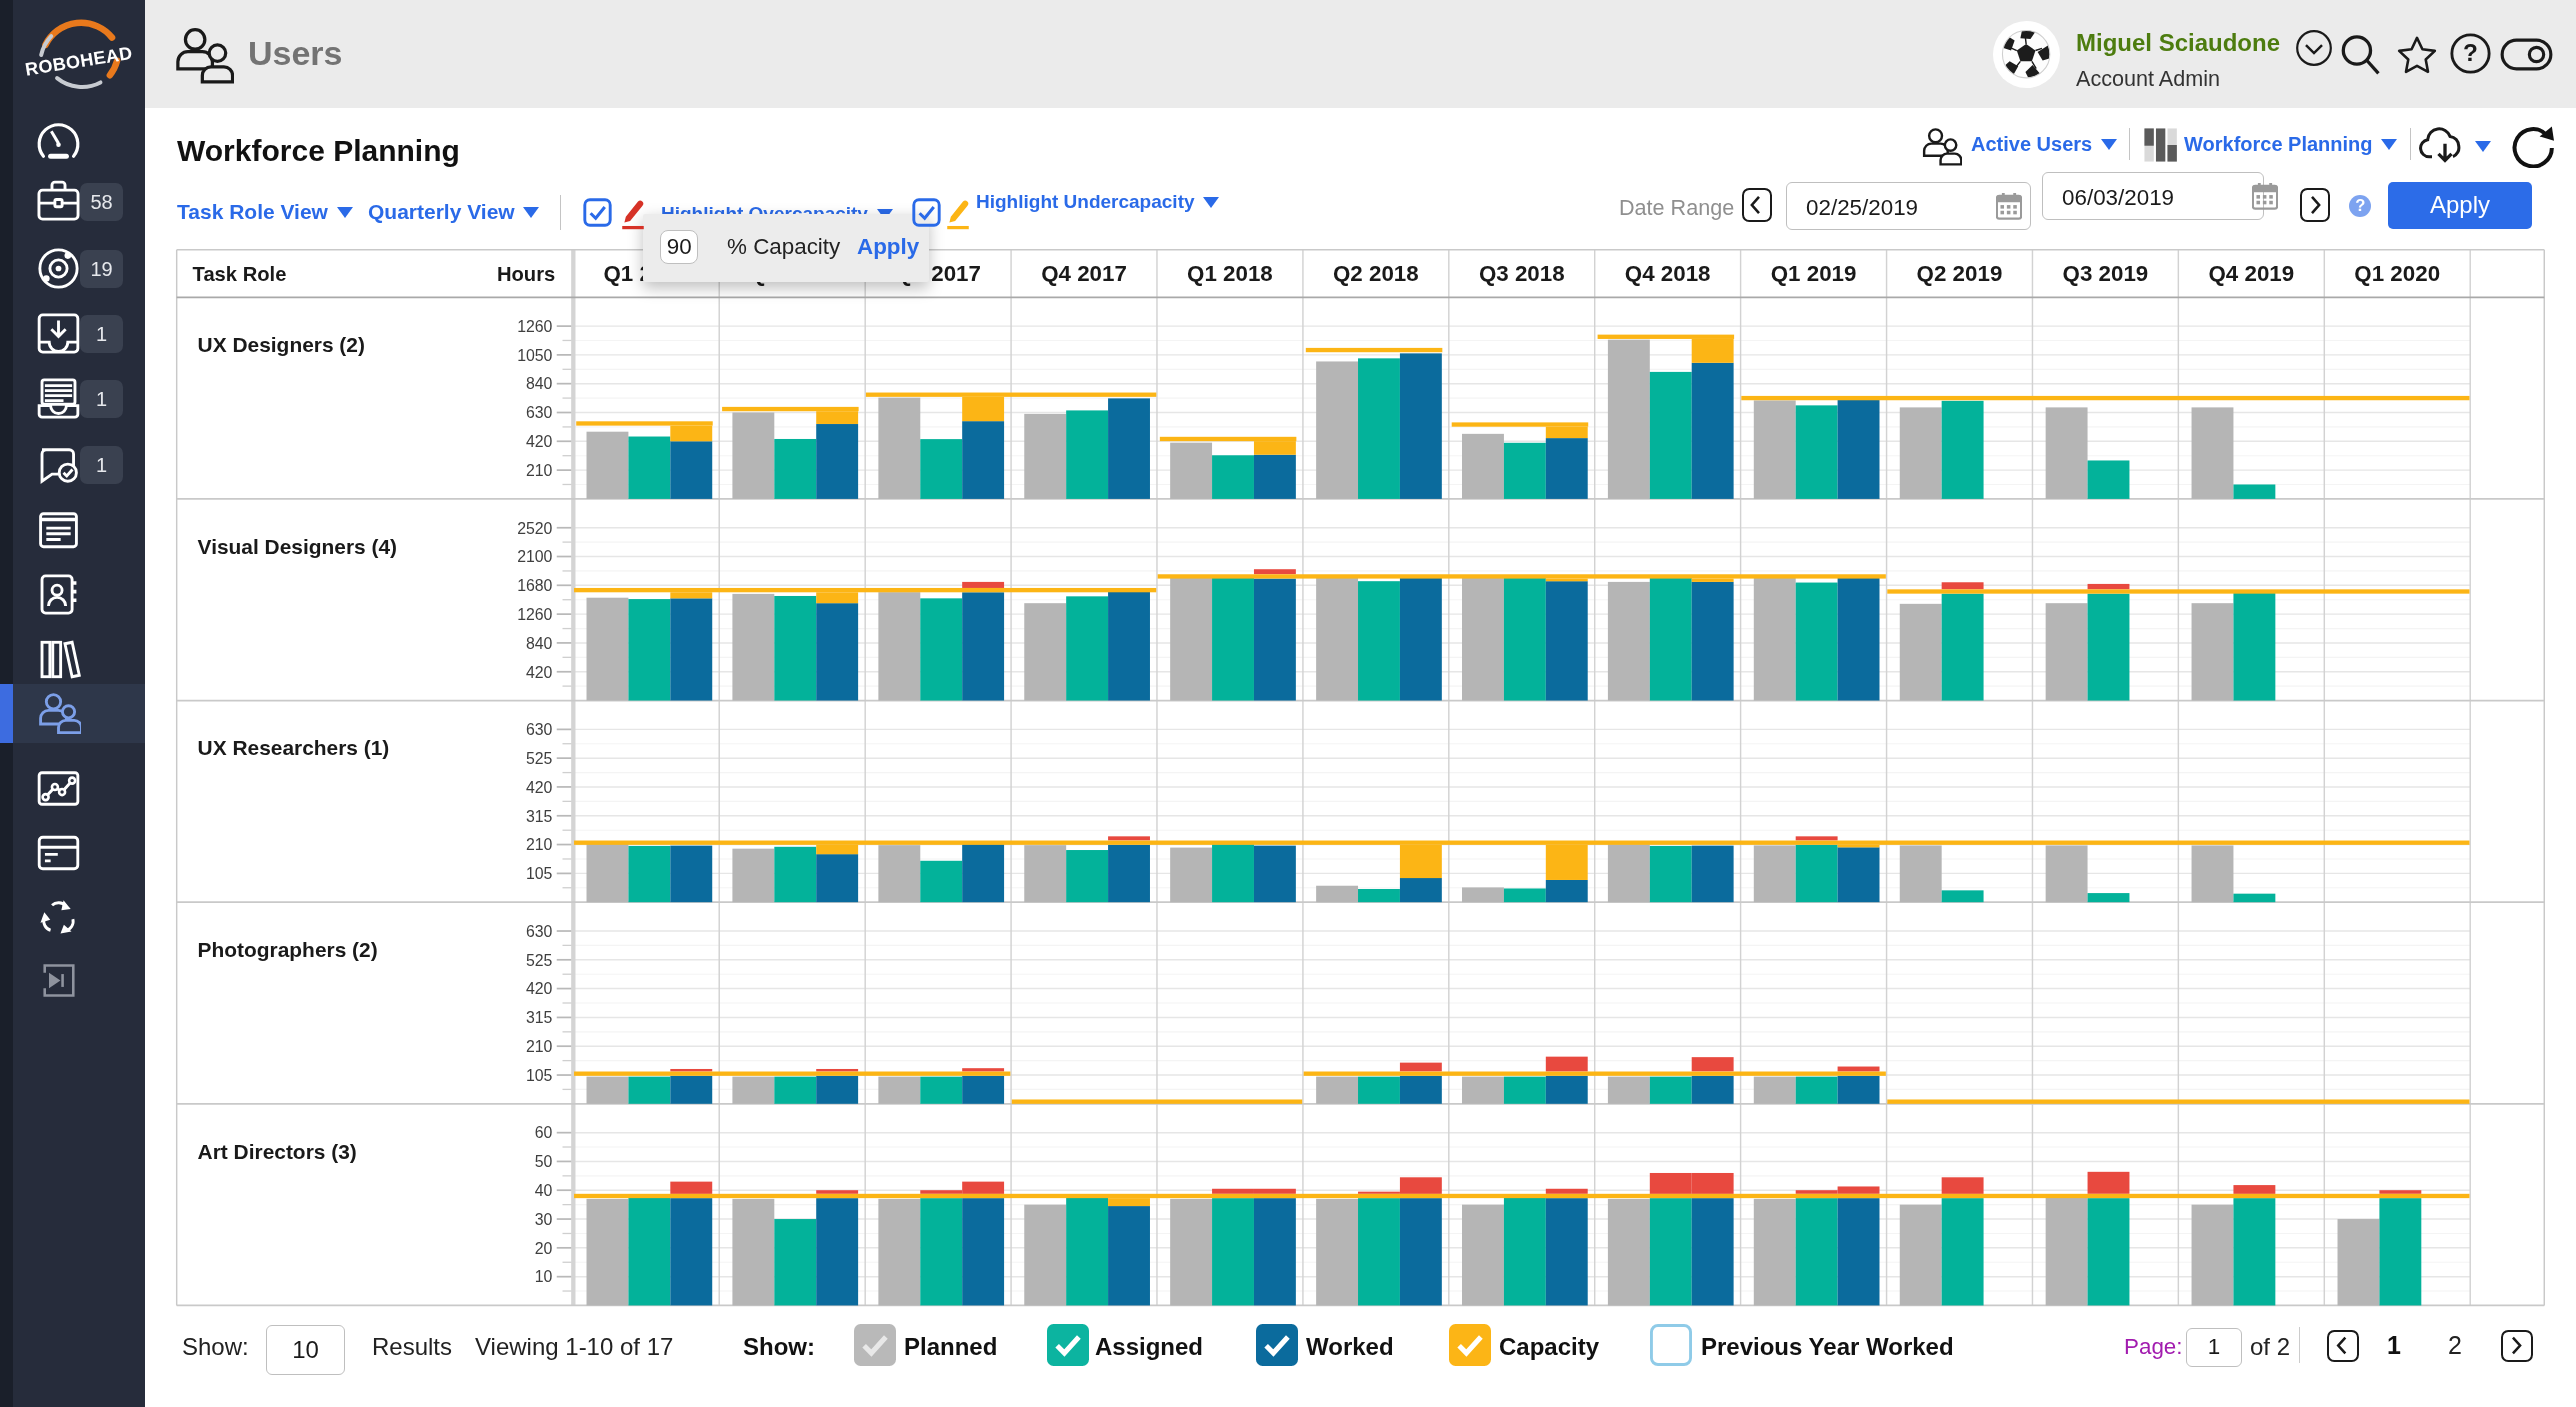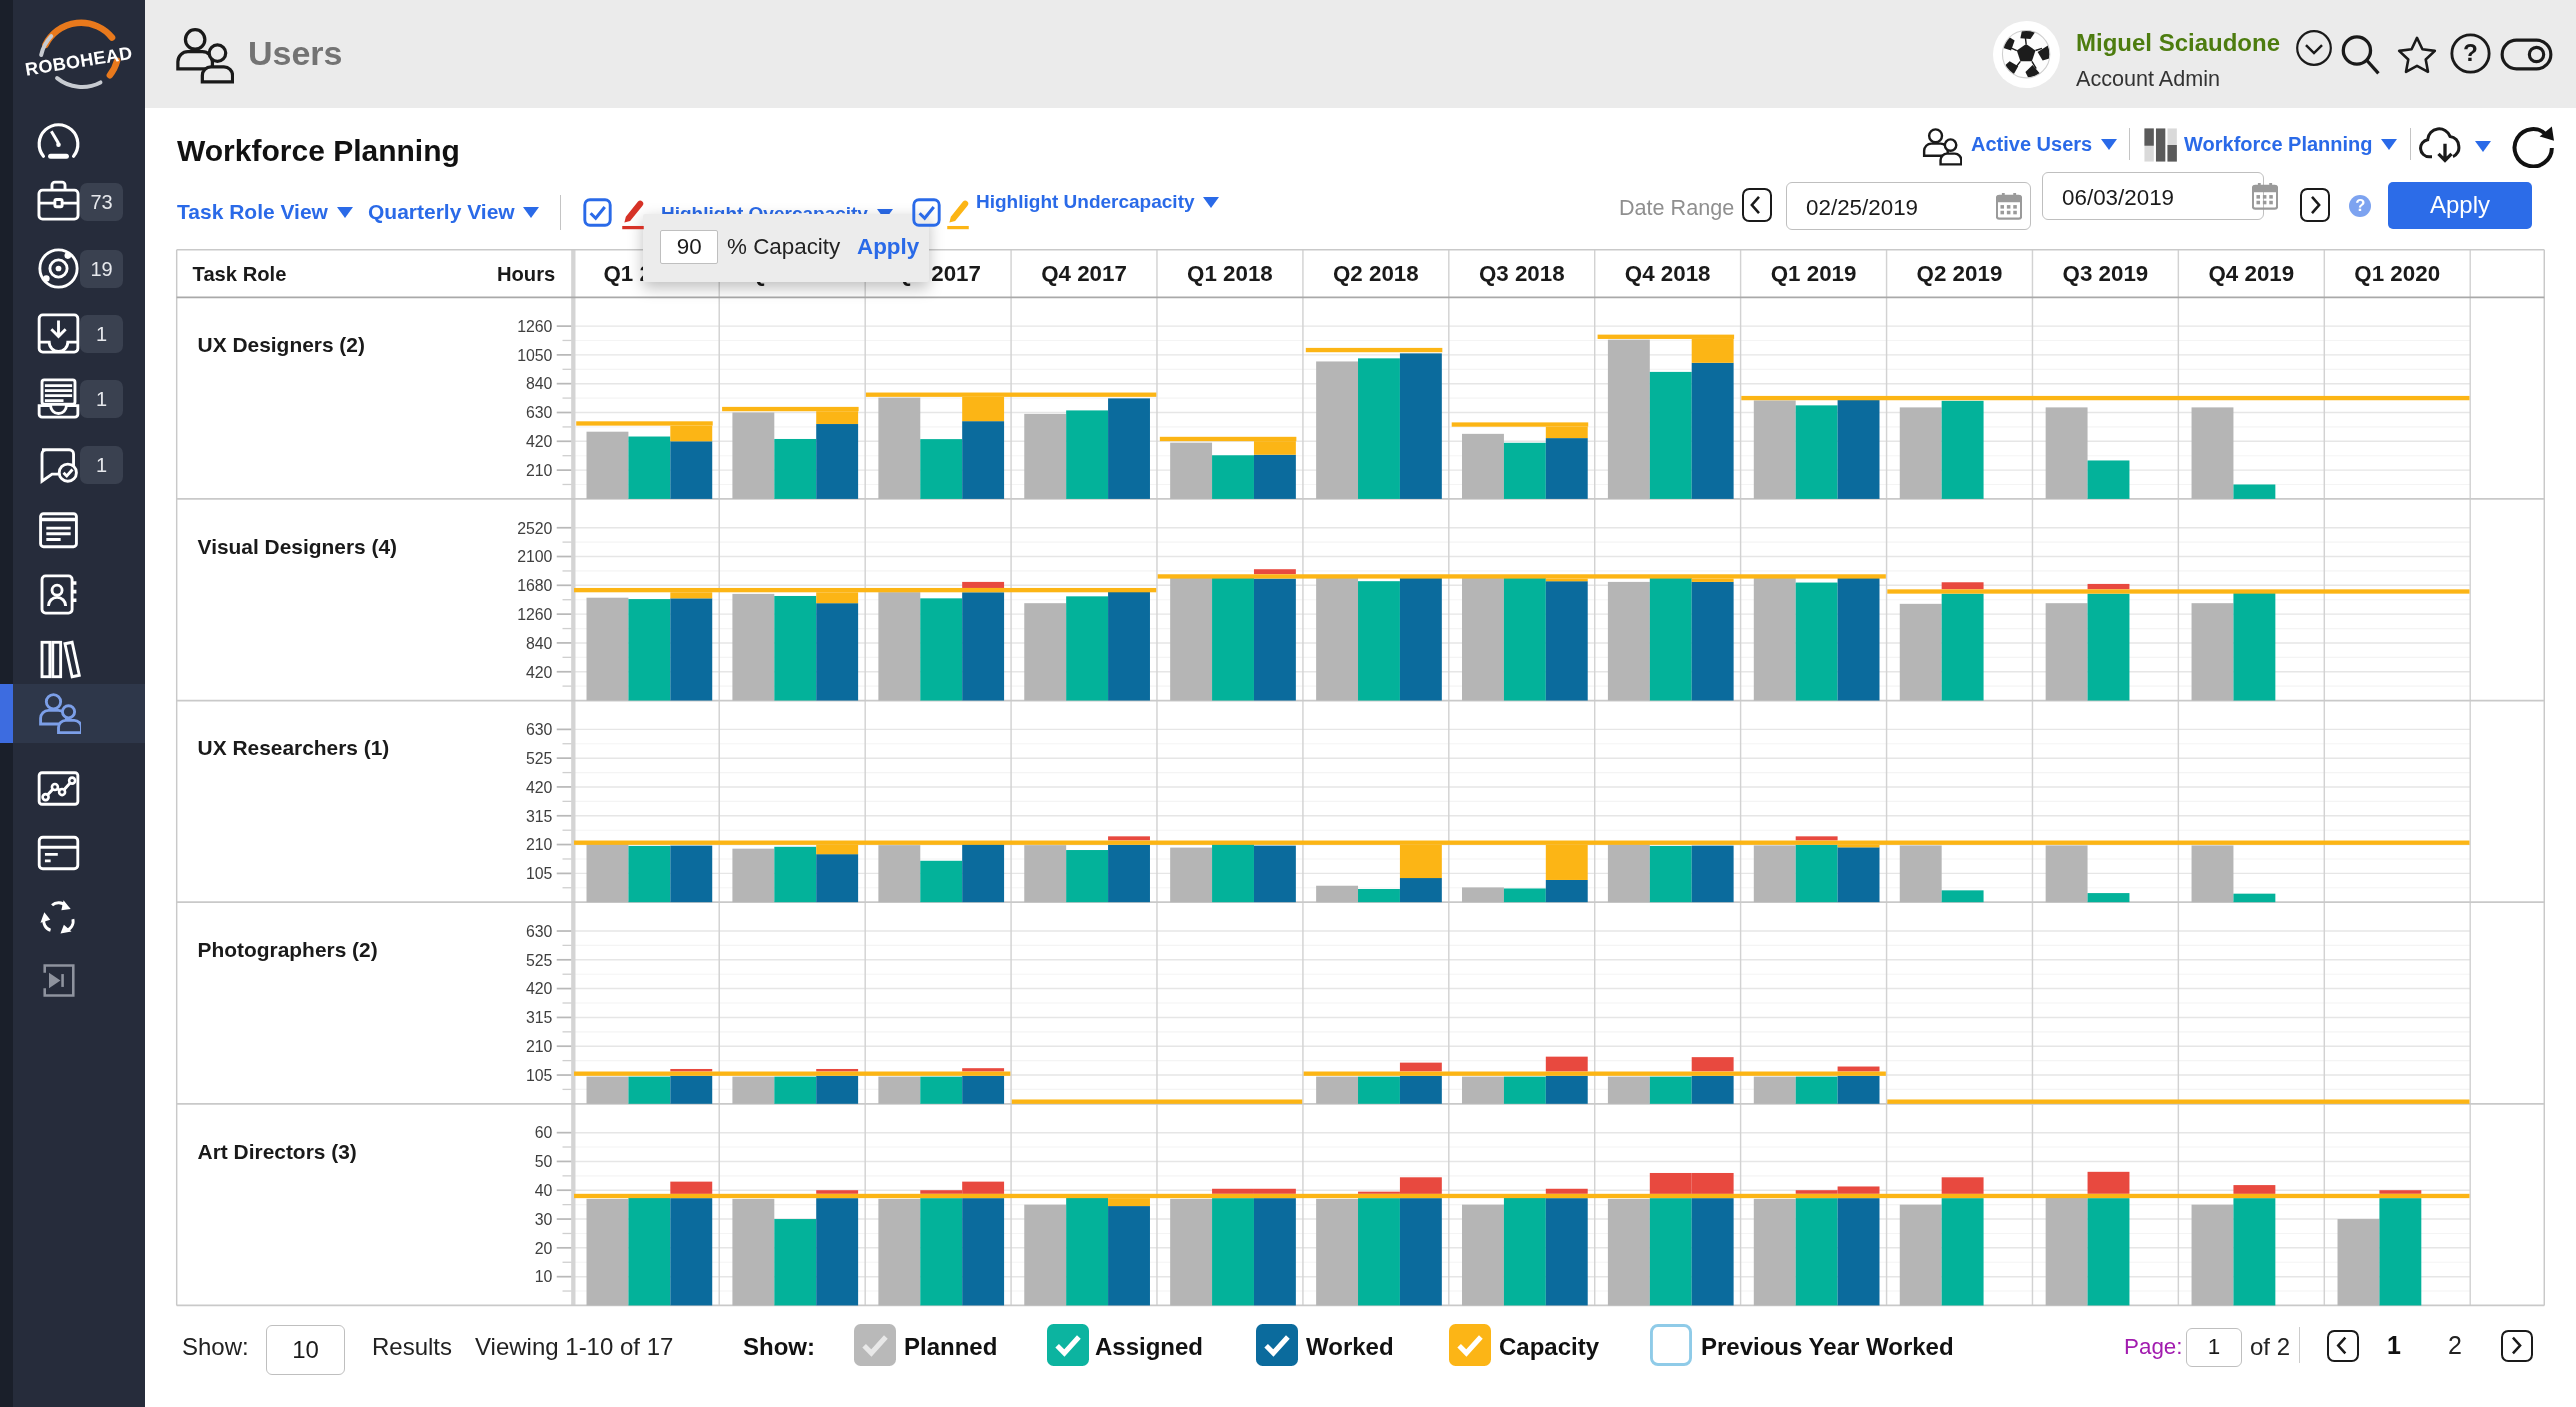--- a/index.html
+++ b/index.html
@@ -179,21 +179,21 @@
  <g transform="rotate(240 31 31)">
   <path d="M22 13 A 13 13 0 0 1 41 14"></path>
   <polygon points="38,6 48,18 35,20" fill="#fff" stroke="none"></polygon>
  </g>
       </svg>
 <svg class="abs" style="left:39px;top:961px" width="40" height="39" viewBox="0 0 56 54" fill="none">
  <path d="M8 16 v-10 h40 v42 h-40 v-10" stroke="#8e939e" stroke-width="3.6"></path>
  <polygon points="14,16 30,27 14,38" fill="#8e939e"></polygon>
  <path d="M33 18 v18" stroke="#8e939e" stroke-width="3.6"></path>
       </svg>
-<div class="badge" style="top:183px">73</div>
+<div class="badge" style="top:183px">58</div>
 <div class="badge" style="top:250px">19</div>
 <div class="badge" style="top:315px">1</div>
 <div class="badge" style="top:380px">1</div>
 <div class="badge" style="top:446px">1</div>
 </div>
 
 <div class="abs" style="left:177px;top:134px;font-size:30px;font-weight:bold;color:#111">Workforce Planning</div>
 
 <svg class="abs" style="left:1922px;top:127px" width="40" height="39" viewBox="0 0 56 54" fill="none" stroke="#1a1a1a" stroke-width="3.4">
  <circle cx="19" cy="12" r="9"></circle>
@@ -702,21 +702,21 @@
       <rect x="3038.9" y="1670.2" width="58.1" height="139.8" fill="#b5b5b5"></rect>
       <rect x="3097" y="1661.2" width="58.1" height="148.8" fill="#03b29a"></rect>
       <rect x="3097" y="1643.1" width="58.1" height="12.2" fill="#e8493f"></rect>
       <rect x="3241.3" y="1690.2" width="58.1" height="119.8" fill="#b5b5b5"></rect>
       <rect x="3299.4" y="1661.2" width="58.1" height="148.8" fill="#03b29a"></rect>
       <rect x="3299.4" y="1650.2" width="58.1" height="5" fill="#e8493f"></rect>
       <rect x="796" y="1655.2" width="2628.3" height="6" fill="#fcb515"></rect>
     </svg>
 
 <div id="pop">
-  <div class="inp" style="left:17.3px;top:16px;width:58px;height:34px;font-size:22.4px;text-align:center;line-height:32px;border-radius:2px">90</div>
+  <div class="inp" style="left:17.3px;top:16px;width:38px;height:34px;font-size:22.4px;text-align:center;line-height:32px;border-radius:8px">90</div>
   <div class="abs" style="left:84px;top:20px;font-size:22.4px;color:#222">% Capacity</div>
   <div class="abs blue" style="left:214px;top:20px;font-size:22.4px;font-weight:bold">Apply</div>
 </div>
 
 <div class="abs" style="left:182px;top:1333px;font-size:24px;color:#222">Show:</div>
 <div class="inp" style="left:266px;top:1325px;width:79px;height:50px;font-size:24px;text-align:center;line-height:48px">10</div>
 <div class="abs" style="left:372px;top:1333px;font-size:24px;color:#222">Results</div>
 <div class="abs" style="left:475px;top:1333px;font-size:24px;color:#222">Viewing 1-10 of 17</div>
 <div class="abs" style="left:743px;top:1333px;font-size:24px;font-weight:bold;color:#111">Show:</div>
 

